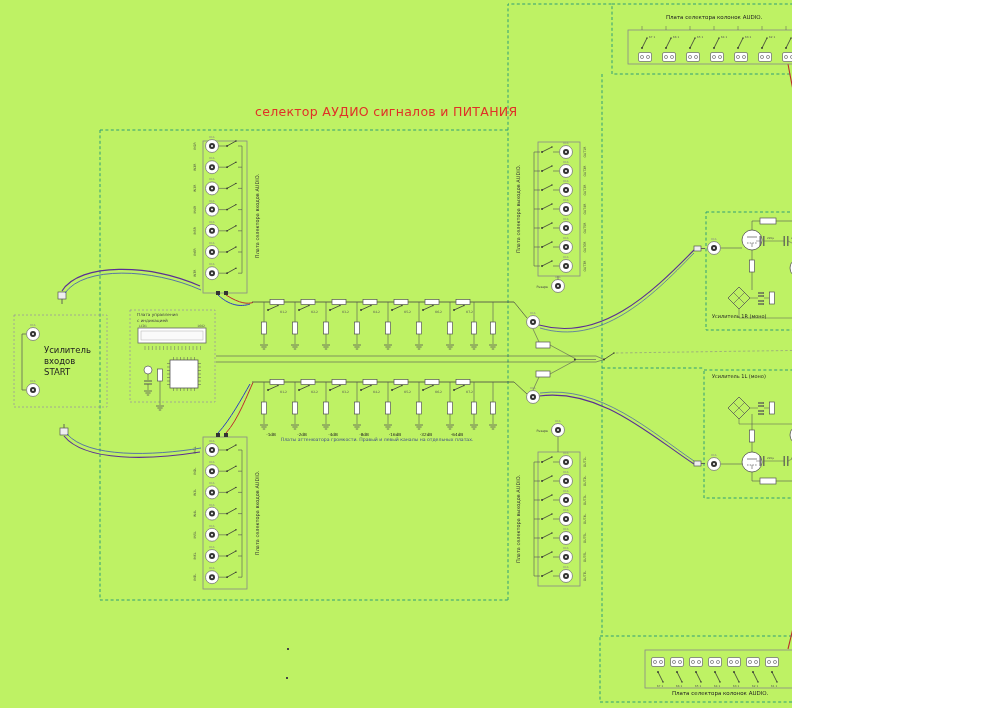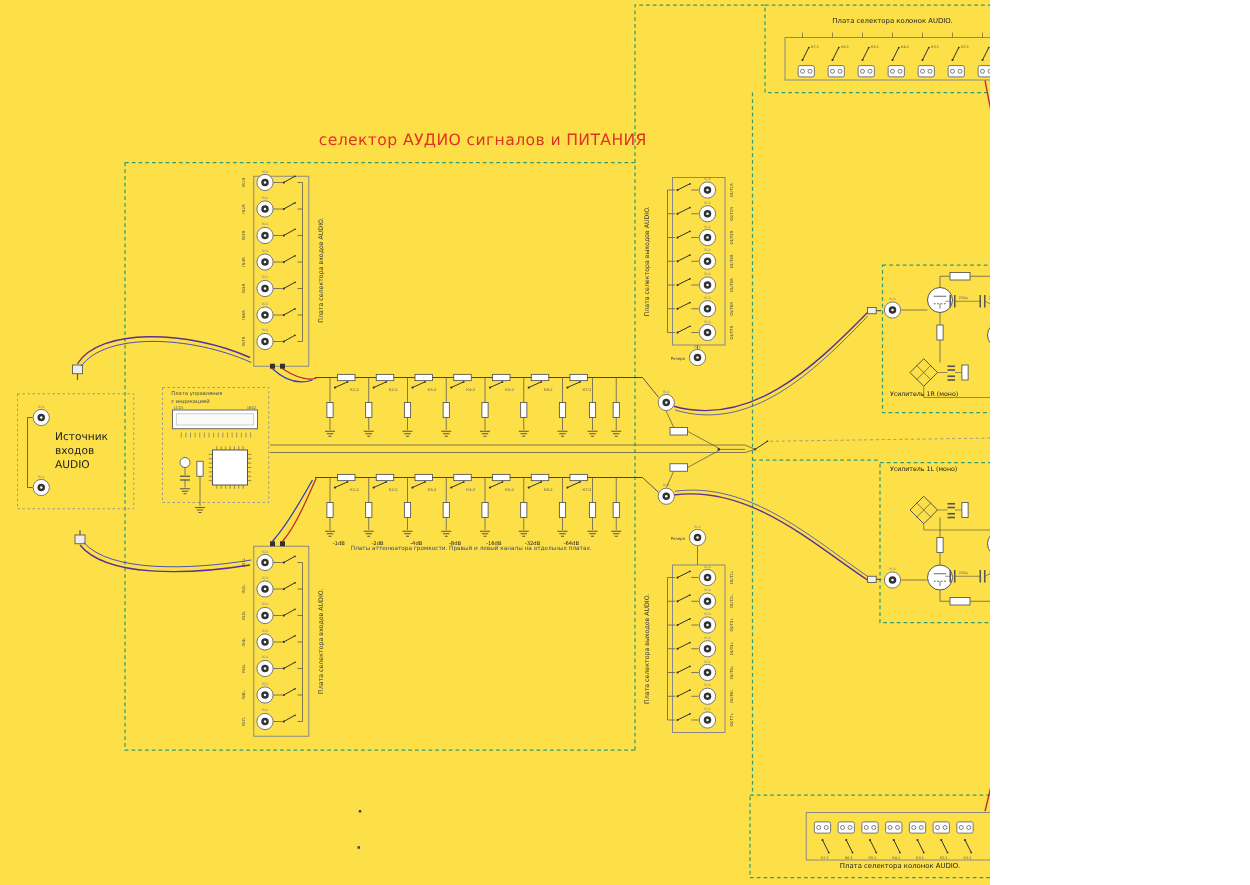--- a/index.html
+++ b/index.html
@@ -1,16 +1,16 @@
 <!DOCTYPE html>
 <html><head>
 <meta charset="utf-8">
 <style>
   html,body{margin:0;padding:0;background:#fff;}
-  #stage{position:relative;width:792px;height:708px;background:#fde047;overflow:hidden;
+  #stage{position:relative;width:792px;height:708px;background:#bef264;overflow:hidden;
          font-family:"DejaVu Sans",sans-serif;}
   #dg{position:absolute;left:0;top:0;font-family:"DejaVu Sans",sans-serif;}
   .lbl{position:absolute;color:#333;white-space:nowrap;line-height:1.1;}
   .v{transform:rotate(-90deg);transform-origin:center center;text-align:center;height:10px;line-height:10px;}
   .ctr{text-align:center;}
   .title{font-size:12.5px;letter-spacing:0.3px;}
   .src{font-size:8.5px;line-height:11px;color:#222;}
   .tiny{font-size:4.2px;color:#444;}
   .btitle{font-size:5px;color:#333;}
   .sptitle{font-size:5.5px;color:#222;}
@@ -1217,23 +1217,23 @@
         <line x1="931" y1="588" x2="948" y2="588" stroke="#555" stroke-width="0.7" fill="none"></line>
         <circle cx="948" cy="588" r="0.9" fill="#333"></circle>
       </g>
       <rect x="287" y="648" width="2" height="2" fill="#444"></rect>
       <rect x="286" y="677" width="2" height="2" fill="#444"></rect>
     </svg>
 
   <div class="lbl title" style="left: 255px; top: 105px; color: rgb(224, 49, 39);">селектор АУДИО сигналов и ПИТАНИЯ</div>
 
   <div class="lbl src" style="left:44px;top:345px;">
-    <div>Источник</div>
+    <div>Усилитель</div>
     <div>входов</div>
-    <div>AUDIO</div>
+    <div>START</div>
   </div>
 
   <div class="lbl tiny" style="left:137px;top:313px;">Плата управления</div>
   <div class="lbl tiny" style="left:137px;top:319px;">с индикацией</div>
 
   <div class="lbl btitle v" style="left:182px;top:211px;width:150px;">Плата селектора входов AUDIO.</div>
   <div class="lbl btitle v" style="left:182px;top:508px;width:150px;">Плата селектора входов AUDIO.</div>
   <div class="lbl btitle v" style="left:443px;top:204px;width:150px;">Плата селектора выходов AUDIO.</div>
   <div class="lbl btitle v" style="left:443px;top:514px;width:150px;">Плата селектора выходов AUDIO.</div>
   <div class="lbl btitle v" style="left:863px;top:233px;width:200px;">Плата селектора питания SOFT START.</div>

